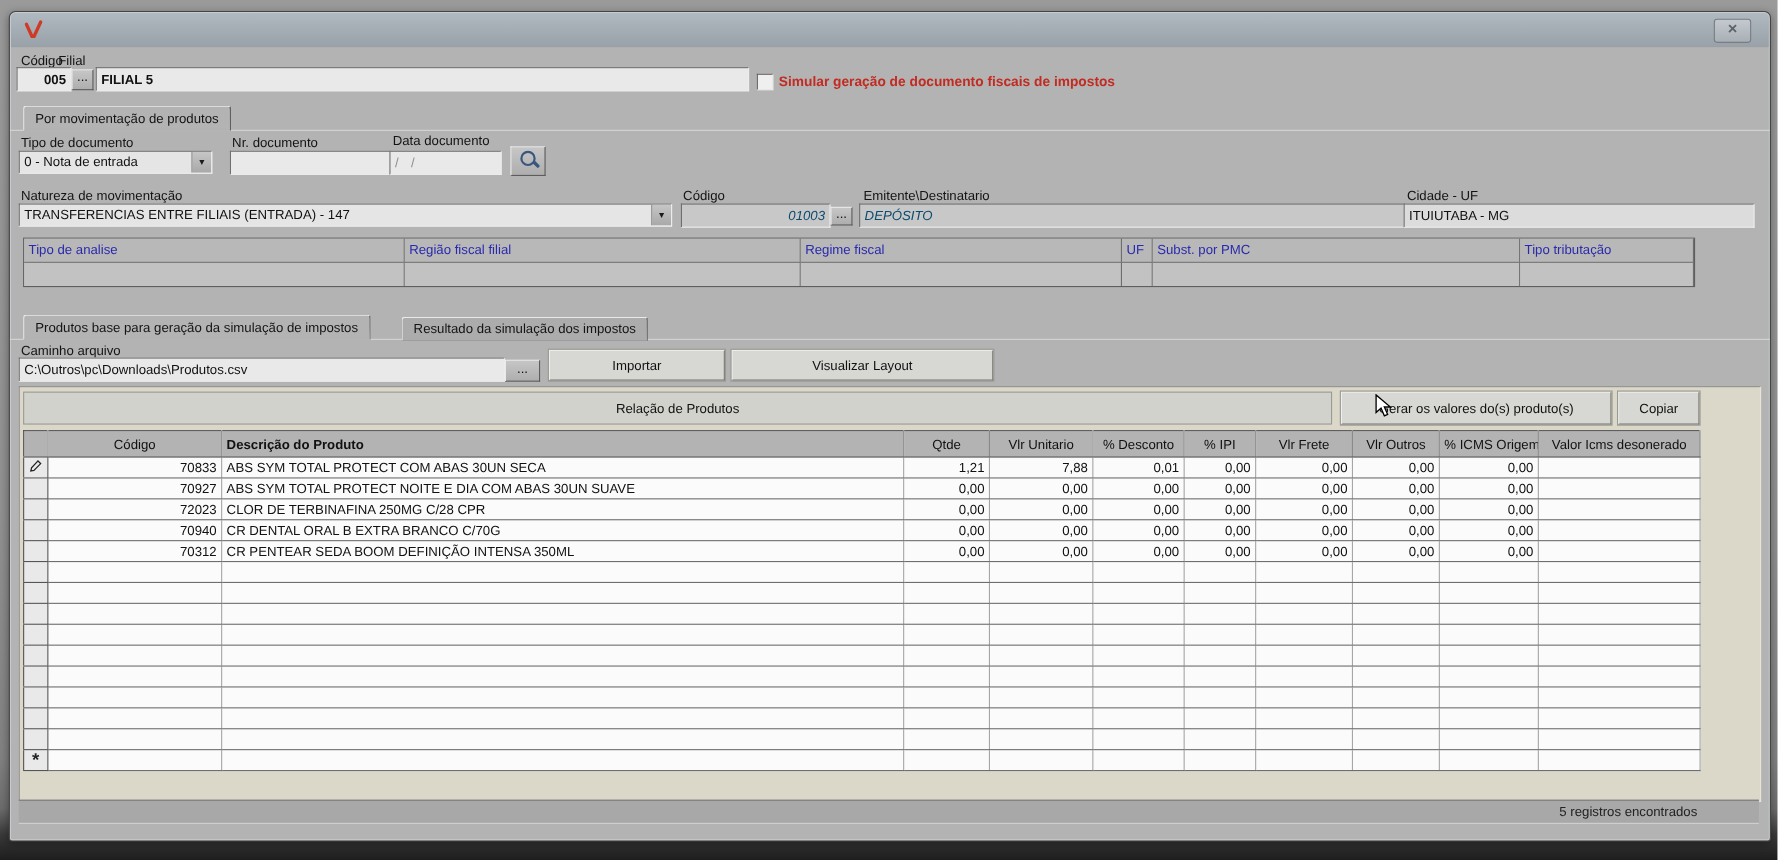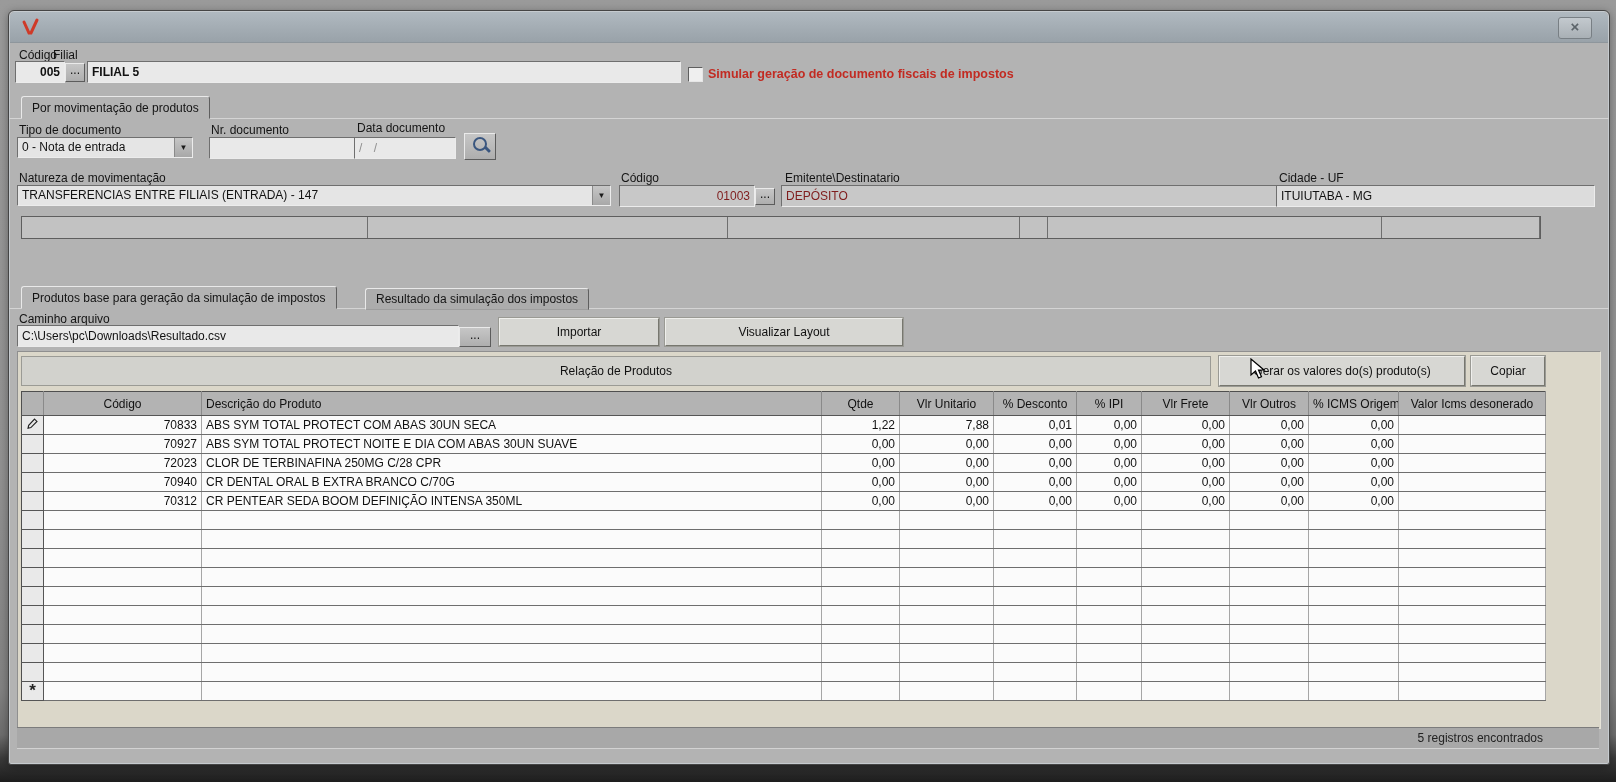--- a/index.html
+++ b/index.html
@@ -16,21 +16,21 @@
   .titletext{position:absolute;left:36px;top:7px;font-size:13px;color:#e8ecef;text-shadow:0 1px 1px rgba(0,0,0,.25);white-space:nowrap;}
   .closebtn{position:absolute;right:16px;top:5px;width:32px;height:20px;border-radius:3px;
     background:linear-gradient(180deg,#c3c9ce,#a9b0b5);border:1px solid #787f84;
     text-align:center;line-height:18px;cursor:default;}
   .closebtn .x{font-size:15px;font-weight:bold;color:#5c646a;}
   .lbl{position:absolute;font-size:12px;color:#141414;white-space:nowrap;}
   .field{position:absolute;background:#e9e9e9;border:1px solid;border-color:#6f6f6f #ececec #ececec #6f6f6f;
     font-size:12px;color:#111;padding:0 4px;white-space:nowrap;overflow:hidden;line-height:20px;height:20px;}
   .field.bold{font-weight:bold;}
   .field.right{text-align:right;}
-  .field.dis{background:#c8c8c8;color:#7f1d1d;}
+  .field.dis{background:#c8c8c8;color:#0c4a6e;font-style:italic;}
   .field.muted{color:#8f8f8f;}
   .btn3d{position:absolute;background:linear-gradient(180deg,#c6c6c6,#aeaeae);
     border:1px solid;border-color:#eaeaea #5c5c5c #5c5c5c #eaeaea;
     font-size:12px;color:#111;text-align:center;cursor:default;}
   .btnlight{position:absolute;background:#d7d7d3;border:1px solid;border-color:#efefec #77776f #77776f #efefec;
     outline:1px solid #9a9a94;font-size:12px;color:#111;text-align:center;cursor:default;}
   .combo{position:absolute;background:#e5e5e5;border:1px solid;border-color:#6f6f6f #ececec #ececec #6f6f6f;
     font-size:12px;color:#111;line-height:19px;height:19px;padding-left:4px;white-space:nowrap;overflow:hidden;}
   .combo .arrow{position:absolute;right:0;top:0;bottom:0;width:17px;
     background:linear-gradient(180deg,#c6c6c6,#a8a8a8);border-left:1px solid #8a8a8a;
@@ -113,36 +113,44 @@
     </div>
     <div class="lbl" style="left:612px;top:160px;">Código</div>
     <div class="field dis right" style="left:610px;top:174px;width:126px;">01003</div>
     <div class="btn3d" style="left:746px;top:177px;width:18px;height:15px;line-height:11px;">...</div>
     <div class="lbl" style="left:776px;top:160px;">Emitente\Destinatario</div>
     <div class="field dis" style="left:772px;top:174px;width:487px;">DEPÓSITO</div>
     <div class="lbl" style="left:1270px;top:160px;">Cidade - UF</div>
     <div class="field" style="left:1267px;top:174px;width:309px;background:#dcdcdc;">ITUIUTABA - MG</div>
 
     <div class="aggrid" style="left:12px;top:205px;width:1518px;">
+        <div class="ag-row">
+          <div class="ag-cell" style="width: 346px;">Tipo de analise</div>
+          <div class="ag-cell" style="width: 360px;">Região fiscal filial</div>
+          <div class="ag-cell" style="width: 292px;">Regime fiscal</div>
+          <div class="ag-cell" style="width: 28px;">UF</div>
+          <div class="ag-cell" style="width: 334px;">Subst. por PMC</div>
+          <div class="ag-cell" style="width: 158px;">Tipo tributação</div>
+        </div>
         <div class="ag-row empty">
           <div class="ag-cell" style="width: 346px;"></div>
           <div class="ag-cell" style="width: 360px;"></div>
           <div class="ag-cell" style="width: 292px;"></div>
           <div class="ag-cell" style="width: 28px;"></div>
           <div class="ag-cell" style="width: 334px;"></div>
           <div class="ag-cell" style="width: 158px;"></div>
         </div>
       </div>
 
     <div class="tabline" style="top:297px;"></div>
     <div class="tab" style="left:12px;top:275px;">Produtos base para geração da simulação de impostos</div>
     <div class="tab inactive" style="left:356px;top:275px;">Resultado da simulação dos impostos</div>
 
     <div class="lbl" style="left:10px;top:301px;">Caminho arquivo</div>
-    <div class="field" style="left:8px;top:314px;width:432px;">C:\Users\pc\Downloads\Resultado.csv</div>
+    <div class="field" style="left:8px;top:314px;width:432px;">C:\Outros\pc\Downloads\Produtos.csv</div>
     <div class="btn3d" style="left:450px;top:316px;width:30px;height:18px;line-height:14px;">...</div>
     <div class="btnlight" style="left:490px;top:307px;width:158px;height:26px;line-height:26px;">Importar</div>
     <div class="btnlight" style="left:656px;top:307px;width:236px;height:26px;line-height:26px;">Visualizar Layout</div>
 
     <div class="beige" style="left:8px;top:340px;width:1582px;height:376px;"></div>
     <div class="relacao" style="left:12px;top:345px;width:1188px;height:28px;">Relação de Produtos</div>
     <div class="btnlight" style="left:1210px;top:345px;width:244px;height:28px;line-height:28px;">Gerar os valores do(s) produto(s)</div>
     <div class="btnlight" style="left:1462px;top:345px;width:72px;height:28px;line-height:28px;">Copiar</div>
 
     <div style="position:absolute;left:12px;top:380px;">
@@ -157,39 +165,39 @@
             <col style="width: 65px;">
             <col style="width: 88px;">
             <col style="width: 79px;">
             <col style="width: 90px;">
             <col style="width: 147px;">
           </colgroup>
           <thead>
             <tr>
               <th></th>
               <th style="text-align: center;">Código</th>
-              <th style="text-align: left;">Descrição do Produto</th>
+              <th style="text-align: left; font-weight: bold;">Descrição do Produto</th>
               <th style="text-align: center;">Qtde</th>
               <th style="text-align: center;">Vlr Unitario</th>
               <th style="text-align: center;">% Desconto</th>
               <th style="text-align: center;">% IPI</th>
               <th style="text-align: center;">Vlr Frete</th>
               <th style="text-align: center;">Vlr Outros</th>
               <th style="text-align: center;">% ICMS Origem</th>
               <th style="text-align: center;">Valor Icms desonerado</th>
             </tr>
           </thead>
           <tbody>
             <tr>
               <td class="marker"><svg width="13" height="13" viewBox="0 0 16 16">
                   <path d="M10.5 2.5 L13.5 5.5 L6 13 L2.5 13.8 L3.3 10.3 Z" fill="none" stroke="#222" stroke-width="1.4"></path>
                 </svg></td>
               <td style="text-align: right;">70833</td>
               <td style="text-align: left;">ABS SYM TOTAL PROTECT COM ABAS 30UN SECA</td>
-              <td style="text-align: right;">1,22</td>
+              <td style="text-align: right;">1,21</td>
               <td style="text-align: right;">7,88</td>
               <td style="text-align: right;">0,01</td>
               <td style="text-align: right;">0,00</td>
               <td style="text-align: right;">0,00</td>
               <td style="text-align: right;">0,00</td>
               <td style="text-align: right;">0,00</td>
               <td style="text-align: right;"></td>
             </tr>
             <tr>
               <td class="marker"></td>

